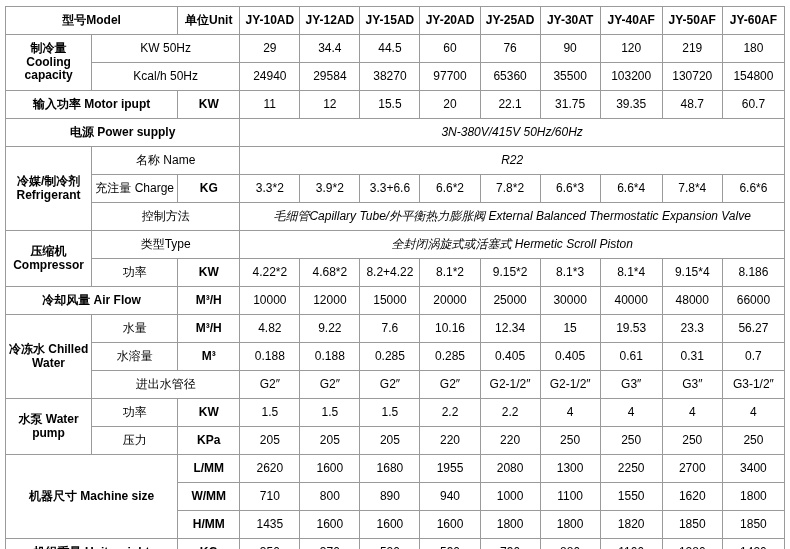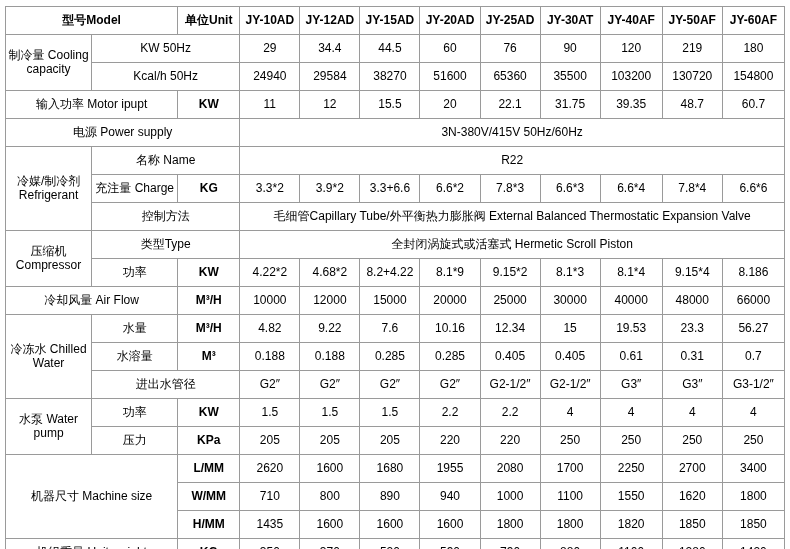--- a/index.html
+++ b/index.html
@@ -33,21 +33,21 @@
     padding: 1px 2px;
     font-size: 12px;
     line-height: 1.15;
     height: 25px;
     background: #ffffff;
     word-break: break-word;
   }
   
   td.lbl1 {
     background: #ececec;
-    font-weight: normal;
+    font-weight: bold;
     font-size: 13px;
   }
   td.lbl2 {
     background: #ececec;
     font-size: 12px;
   }
   td.hdr {
     background: #ececec;
     font-weight: bold;
     font-size: 13px;
@@ -55,20 +55,21 @@
   td.unit {
     background: #ffffff;
     font-size: 12px;
     font-weight: bold;
   }
   td.val {
     font-size: 12.5px;
   }
   td.wide {
     font-size: 12.5px;
+    font-style: italic;
   }
 </style>
 </head>
 <body>
 
 <div class="sheet">
   <table class="spec">
     <colgroup>
       <col style="width:86px">
       <col style="width:86px">
@@ -110,21 +111,21 @@
         <td class="val">90</td>
         <td class="val">120</td>
         <td class="val">219</td>
         <td class="val">180</td>
       </tr>
       <tr>
         <td class="lbl2" colspan="2">Kcal/h 50Hz</td>
         <td class="val">24940</td>
         <td class="val">29584</td>
         <td class="val">38270</td>
-        <td class="val">51600</td>
+        <td class="val">97700</td>
         <td class="val">65360</td>
         <td class="val">35500</td>
         <td class="val">103200</td>
         <td class="val">130720</td>
         <td class="val">154800</td>
       </tr>
 
       <tr>
         <td class="lbl1" colspan="2">输入功率 Motor ipupt</td>
         <td class="unit">KW</td>
@@ -149,21 +150,21 @@
         <td class="lbl2" colspan="2">名称 Name</td>
         <td class="wide" colspan="9">R22</td>
       </tr>
       <tr>
         <td class="lbl2">充注量 Charge</td>
         <td class="unit">KG</td>
         <td class="val">3.3*2</td>
         <td class="val">3.9*2</td>
         <td class="val">3.3+6.6</td>
         <td class="val">6.6*2</td>
-        <td class="val">7.8*3</td>
+        <td class="val">7.8*2</td>
         <td class="val">6.6*3</td>
         <td class="val">6.6*4</td>
         <td class="val">7.8*4</td>
         <td class="val">6.6*6</td>
       </tr>
       <tr>
         <td class="lbl2" colspan="2">控制方法</td>
         <td class="wide" colspan="9">毛细管Capillary Tube/外平衡热力膨胀阀 External Balanced Thermostatic Expansion Valve</td>
       </tr>
 
@@ -171,21 +172,21 @@
         <td class="lbl1" rowspan="2">压缩机 Compressor</td>
         <td class="lbl2" colspan="2">类型Type</td>
         <td class="wide" colspan="9">全封闭涡旋式或活塞式 Hermetic Scroll Piston</td>
       </tr>
       <tr>
         <td class="lbl2">功率</td>
         <td class="unit">KW</td>
         <td class="val">4.22*2</td>
         <td class="val">4.68*2</td>
         <td class="val">8.2+4.22</td>
-        <td class="val">8.1*9</td>
+        <td class="val">8.1*2</td>
         <td class="val">9.15*2</td>
         <td class="val">8.1*3</td>
         <td class="val">8.1*4</td>
         <td class="val">9.15*4</td>
         <td class="val">8.186</td>
       </tr>
 
       <tr>
         <td class="lbl1" colspan="2">冷却风量 Air Flow</td>
         <td class="unit">M³/H</td>
@@ -269,21 +270,21 @@
       </tr>
 
       <tr>
         <td class="lbl1" colspan="2" rowspan="3">机器尺寸 Machine size</td>
         <td class="unit">L/MM</td>
         <td class="val">2620</td>
         <td class="val">1600</td>
         <td class="val">1680</td>
         <td class="val">1955</td>
         <td class="val">2080</td>
-        <td class="val">1700</td>
+        <td class="val">1300</td>
         <td class="val">2250</td>
         <td class="val">2700</td>
         <td class="val">3400</td>
       </tr>
       <tr>
         <td class="unit">W/MM</td>
         <td class="val">710</td>
         <td class="val">800</td>
         <td class="val">890</td>
         <td class="val">940</td>

